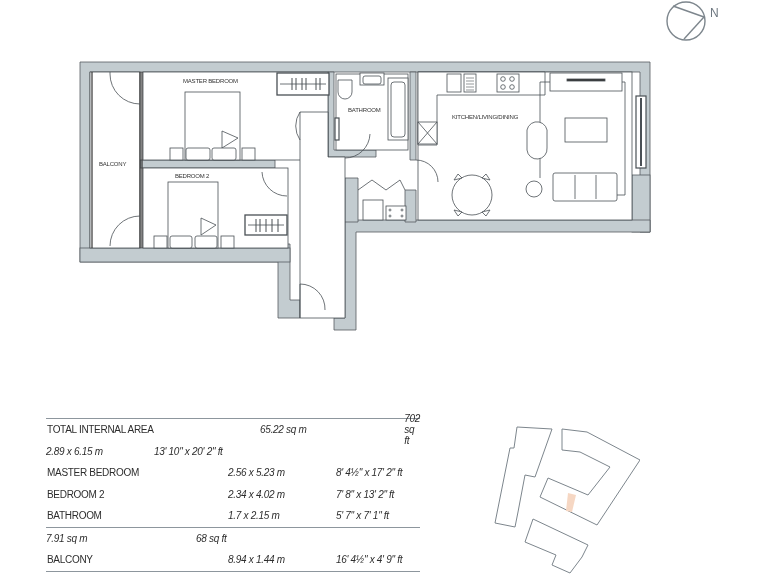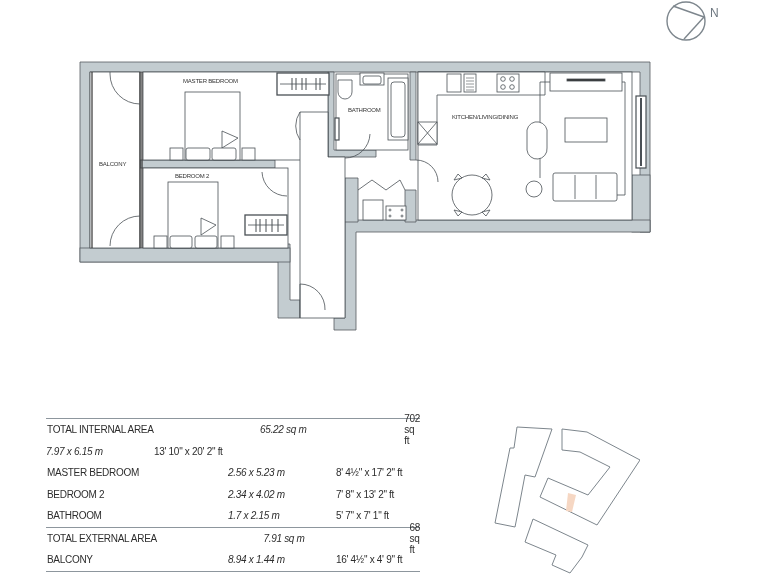--- a/index.html
+++ b/index.html
@@ -8,21 +8,21 @@
     .compass { position: absolute; left: 664px; top: 0px; width: 60px; height: 44px; }
     .compass-label { position: absolute; left: 710px; top: 6px; font-size: 12px; color: #6d7780; }
     .plan { position: absolute; left: 0; top: 0; }
     .room-label { font-family: "Liberation Sans", sans-serif; font-size: 6px; fill: #333; letter-spacing: -0.2px; }
     .schedule { position: absolute; left: 46px; top: 418px; width: 374px; }
     .row { display: flex; height: 21.5px; align-items: center; font-size: 10px; letter-spacing: -0.3px; color: #2d2d2d; }
     .row.top-rule { border-top: 1.5px solid #8d969d; gap: 42px; }
     .row.bottom-rule { border-bottom: 1.5px solid #8d969d; }
     .c1 { width: 181px; padding-left: 1px; }
     .c2 { width: 108px; font-style: italic; }
-    .c3 { flex: 1; }
+    .c3 { flex: 1; font-style: italic; }
     .site { position: absolute; left: 480px; top: 415px; width: 160px; height: 160px; }
   </style>
 </head>
 <body>
 
 <svg class="compass" viewBox="0 0 60 44">
   <circle cx="22" cy="21" r="19" fill="none" stroke="#7d868d" stroke-width="1.4"></circle>
   <line x1="9" y1="6" x2="40" y2="17" stroke="#7d868d" stroke-width="1.4"></line>
   <line x1="40" y1="17" x2="20" y2="39" stroke="#7d868d" stroke-width="1.4"></line>
 </svg>
@@ -160,40 +160,39 @@
   <text class="room-label" x="452" y="119">KITCHEN/LIVING/DINING</text>
 </svg>
 
 <div class="schedule">
   <div class="row top-rule">
     <span class="c1">TOTAL INTERNAL AREA</span>
     <span class="c2">65.22 sq m</span>
     <span class="c3">702 sq ft</span>
   </div>
   <div class="row">
-    <span class="c2">7.97 x 6.15 m</span>
+    <span class="c2">2.89 x 6.15 m</span>
     <span class="c3">13' 10" x 20' 2" ft</span>
   </div>
   <div class="row">
     <span class="c1">MASTER BEDROOM</span>
     <span class="c2">2.56 x 5.23 m</span>
     <span class="c3">8' 4½" x 17' 2" ft</span>
   </div>
   <div class="row">
     <span class="c1">BEDROOM 2</span>
     <span class="c2">2.34 x 4.02 m</span>
     <span class="c3">7' 8" x 13' 2" ft</span>
   </div>
   <div class="row">
     <span class="c1">BATHROOM</span>
     <span class="c2">1.7 x 2.15 m</span>
     <span class="c3">5' 7" x 7' 1" ft</span>
   </div>
   <div class="row top-rule">
-    <span class="c1">TOTAL EXTERNAL AREA</span>
     <span class="c2">7.91 sq m</span>
     <span class="c3">68 sq ft</span>
   </div>
   <div class="row bottom-rule">
     <span class="c1">BALCONY</span>
     <span class="c2">8.94 x 1.44 m</span>
     <span class="c3">16' 4½" x 4' 9" ft</span>
   </div>
 </div>
 

